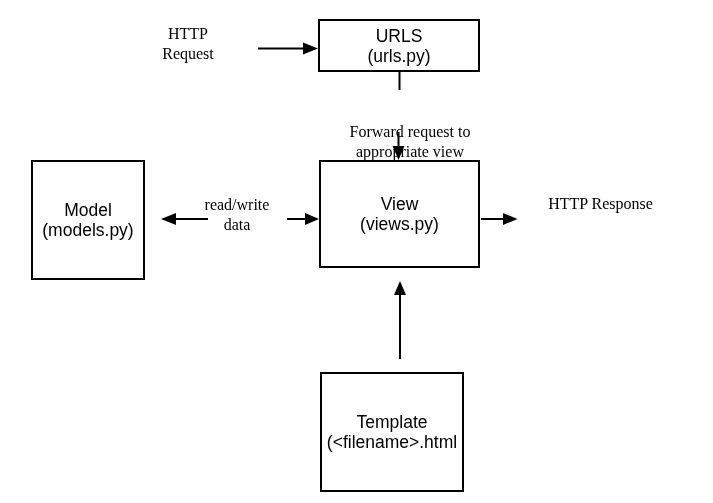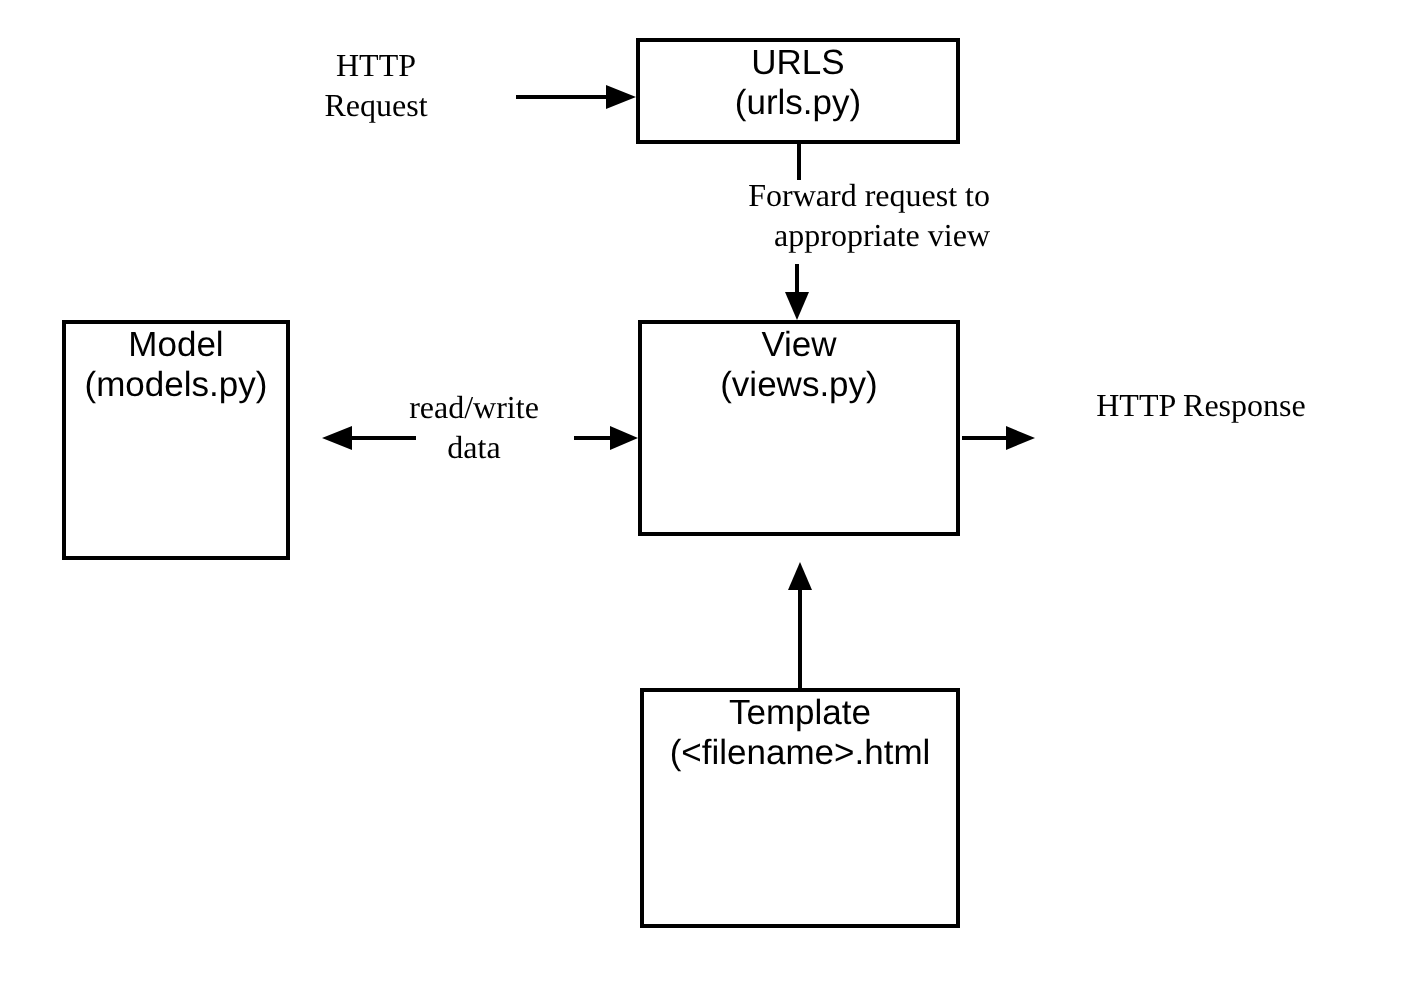--- a/index.html
+++ b/index.html
@@ -19,32 +19,32 @@
     width:713px; height:503px;
     pointer-events:none;
   }
   .arrow-line { stroke:var(--stroke); stroke-width:2; fill:none; }
   .arrow-head { fill:var(--stroke); stroke:none; }
   .box {
     position:absolute;
     border:2px solid var(--stroke);
     background:var(--bg);
     display:flex; flex-direction:column;
-    align-items:center; 
+    align-items:center; justify-content:center;
     color:var(--text);
     font-size:17.5px; line-height:20px;
     text-align:center;
   }
   .label {
     position:absolute;
     color:var(--text);
     font-size:16px; line-height:20px;font-family:Liberation Serif, serif;
   }
   .label.center { text-align:center; }
-  .label.left { text-align:right; }
+  .label.left { text-align:center;margin-top:33px; }
 </style>
 </head>
 <body>
 
 <div class="canvas">
 
   <svg class="arrows" viewBox="0 0 713 503">
 
     <g>
       <line class="arrow-line" x1="258" y1="48.5" x2="305" y2="48.5"></line>
@@ -89,21 +89,21 @@
   <div class="box" style="left:31px; top:160px; width:114px; height:120px;">
     <div>Model</div>
     <div>(models.py)</div>
   </div>
 
   <div class="box" style="left:319px; top:160px; width:161px; height:108px;">
     <div>View</div>
     <div>(views.py)</div>
   </div>
 
-  <div class="box" style="left:320px; top:344px; width:160px; height:120px;">
+  <div class="box" style="left:320px; top:372px; width:144px; height:120px;">
     <div>Template</div>
     <div>(&lt;filename&gt;.html</div>
   </div>
 
   <div class="label center" style="left:118px; top:24px; width:140px;">
     <div>HTTP</div>
     <div>Request</div>
   </div>
 
   <div class="label left" style="left:325px; top:89px; width:170px;">

